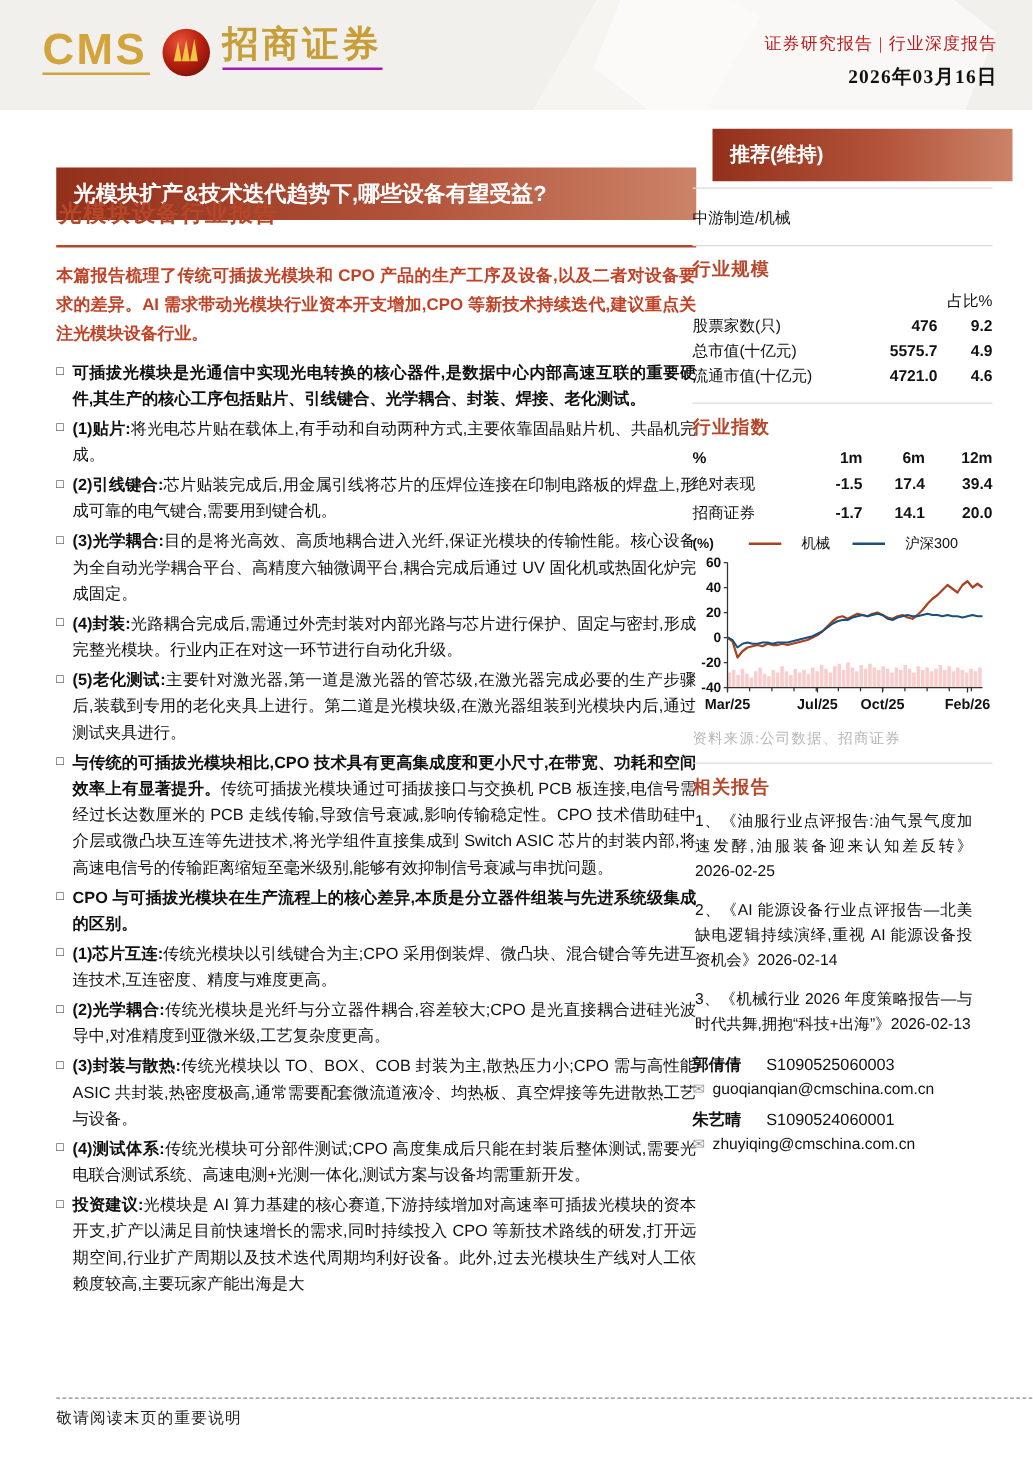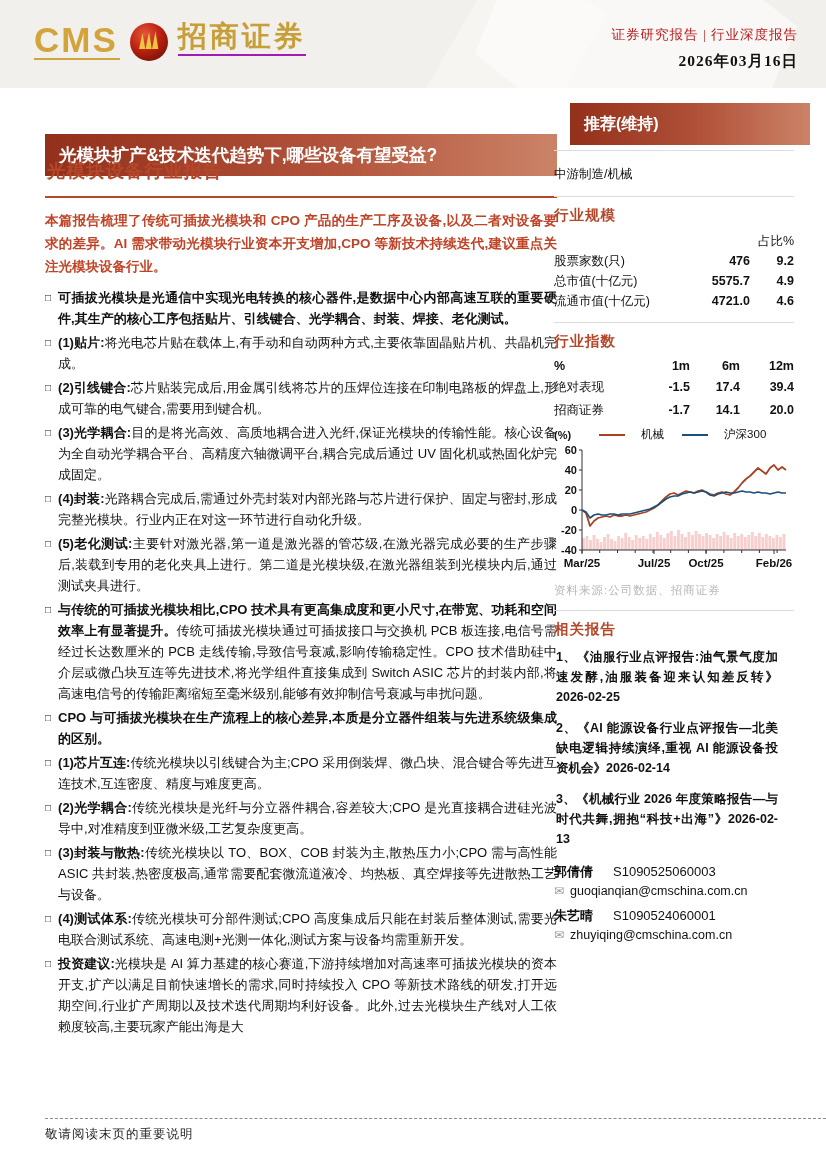--- a/index.html
+++ b/index.html
@@ -51,21 +51,21 @@
   .idx-grid{display:grid;grid-template-columns:1fr 46px 50px 54px;row-gap:6px;align-items:baseline;margin-bottom:8px;}
   .idx-grid .num{text-align:right;font-weight:600;}
   .idx-grid .h{font-weight:600;text-align:right;}
   .idx-grid .h0{font-weight:600;text-align:left;}
   .legend-row{display:flex;align-items:center;gap:14px;margin:2px 0 0 0;}
   .pct-lab{font-size:11px;font-weight:600;}
   .leg-item{display:flex;align-items:center;gap:16px;font-size:11.5px;}
   .leg-swatch{display:inline-block;width:26px;height:0;border-top:2px solid #000;}
   .chart-wrap{margin-top:2px;}
   .source{color:#b7b7b7;font-size:11.5px;margin-top:4px;letter-spacing:1px;}
-  .reports{margin:2px 16px 0 0;padding:0 0 0 2px;list-style:none;font-weight:bold;}
+  .reports{margin:2px 16px 0 0;padding:0 0 0 2px;list-style:none;}
   .reports li{line-height:20px;margin-bottom:11px;text-align:justify;}
   .analysts{margin-top:14px;}
   .an-name-row{display:flex;gap:20px;align-items:baseline;margin-bottom:3px;}
   .an-name{font-weight:bold;font-size:13px;}
   .an-code{font-size:13px;}
   .an-email-row{display:flex;gap:6px;align-items:center;margin-bottom:9px;}
   .mail-ico{color:#9a9a9a;font-size:12px;}
   .an-email{font-size:12.5px;}
   
   .footer-line{position:absolute;left:45px;right:0;top:1118px;border-top:1px dashed #8a8a8a;}

